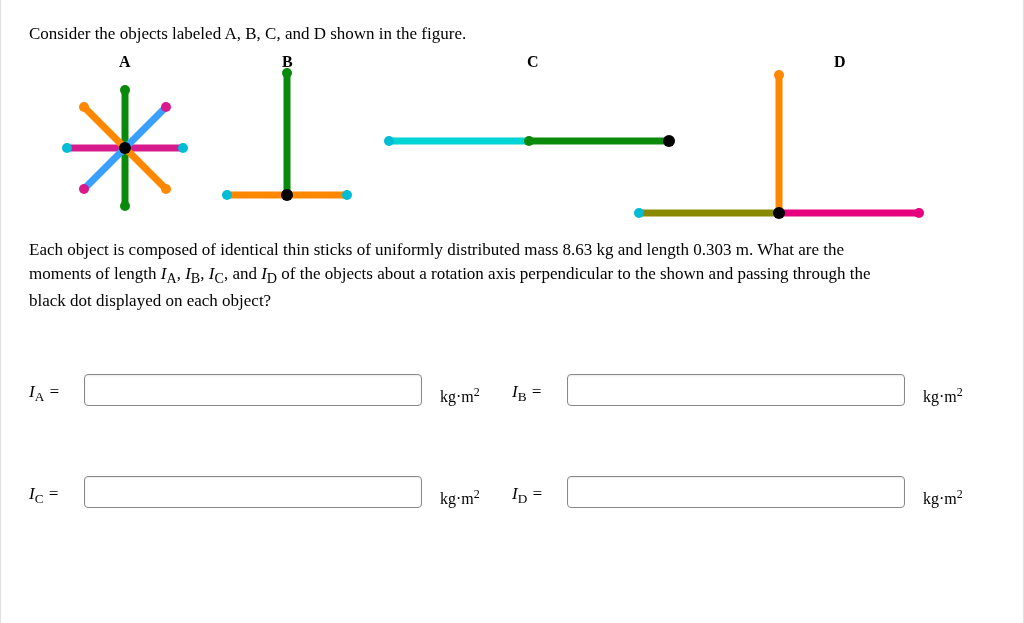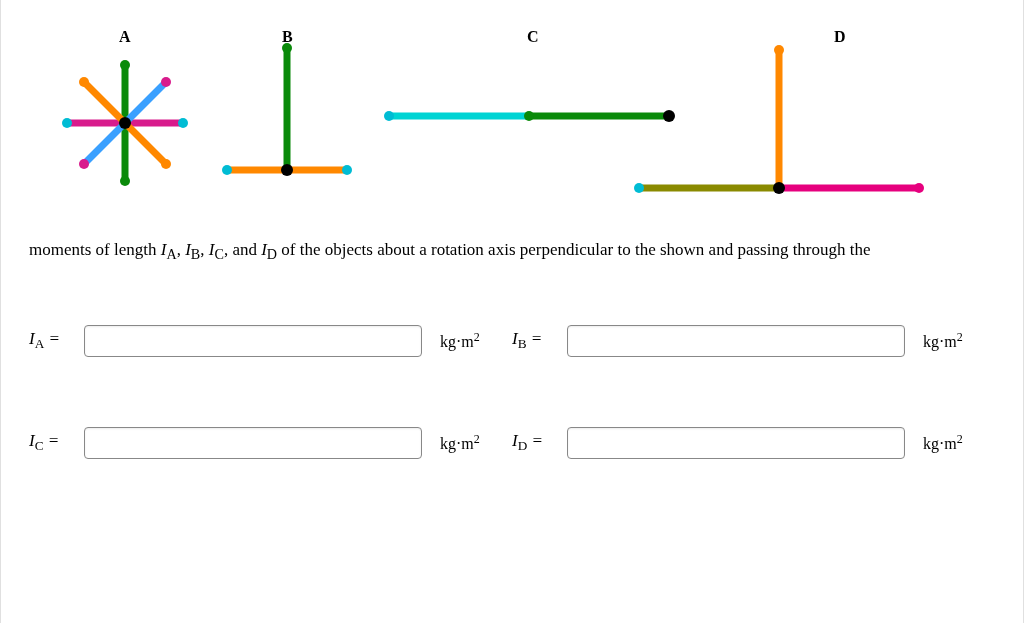--- a/index.html
+++ b/index.html
@@ -36,21 +36,21 @@
   .answers {
     margin-top: 60px;
   }
   .answer-row {
     display: flex;
     align-items: center;
     margin-bottom: 70px;
   }
   .answer-group {
     display: flex;
-    align-items: center;
+    align-items: flex-end;
     width: 50%;
   }
   .ivar {
     font-style: italic;
     font-family: Georgia, serif;
     font-size: 17px;
     min-width: 55px;
     text-align: left;
   }
   .ivar sub {
@@ -75,20 +75,21 @@
   
   .stick { stroke-width: 7; stroke-linecap: round; }
   .cap   { stroke: none; }
   .pivot { fill: #000; stroke: none; }
 </style>
 </head>
 <body>
 
 <div class="page">
 
+  <div class="prompt-text">Consider the objects labeled A, B, C, and D shown in the figure.</div>
 
   <div class="figure-area">
     <div class="fig-label" style="left:90px; top:0;">A</div>
     <div class="fig-label" style="left:253px; top:0;">B</div>
     <div class="fig-label" style="left:498px; top:0;">C</div>
     <div class="fig-label" style="left:805px; top:0;">D</div>
 
     <svg width="960" height="185">
 
       <g transform="translate(96,95)">
@@ -132,22 +133,23 @@
         <line class="stick" x1="-140" y1="138" x2="0" y2="138" stroke="#8a8a00"></line>
         <circle class="cap" cx="-140" cy="138" r="5" fill="#00bcd4"></circle>
         <line class="stick" x1="0" y1="138" x2="140" y2="138" stroke="#e6007e"></line>
         <circle class="cap" cx="140" cy="138" r="5" fill="#e6007e"></circle>
         <circle class="pivot" cx="0" cy="138" r="6"></circle>
       </g>
     </svg>
   </div>
 
   <div class="prompt-text">
-    <br>
+    <span>Each object is composed of identical thin sticks of uniformly distributed mass 8.63 kg and length 0.303 m. What are the</span><br>
     <span>moments of length </span><i>I</i><sub>A</sub><span>, </span><i>I</i><sub>B</sub><span>, </span><i>I</i><sub>C</sub><span>, and </span><i>I</i><sub>D</sub><span> of the objects about a rotation axis perpendicular to the shown and passing through the</span><br>
+    <span>black dot displayed on each object?</span>
   </div>
 
   <div class="answers">
 
     <div class="answer-row">
       <div class="answer-group">
         <span class="ivar"><i>I</i><sub>A</sub><span> = </span></span>
         <input class="answer-input" type="text" style="">
         <span class="unit"><span>kg·m</span><sup>2</sup></span>
       </div>

